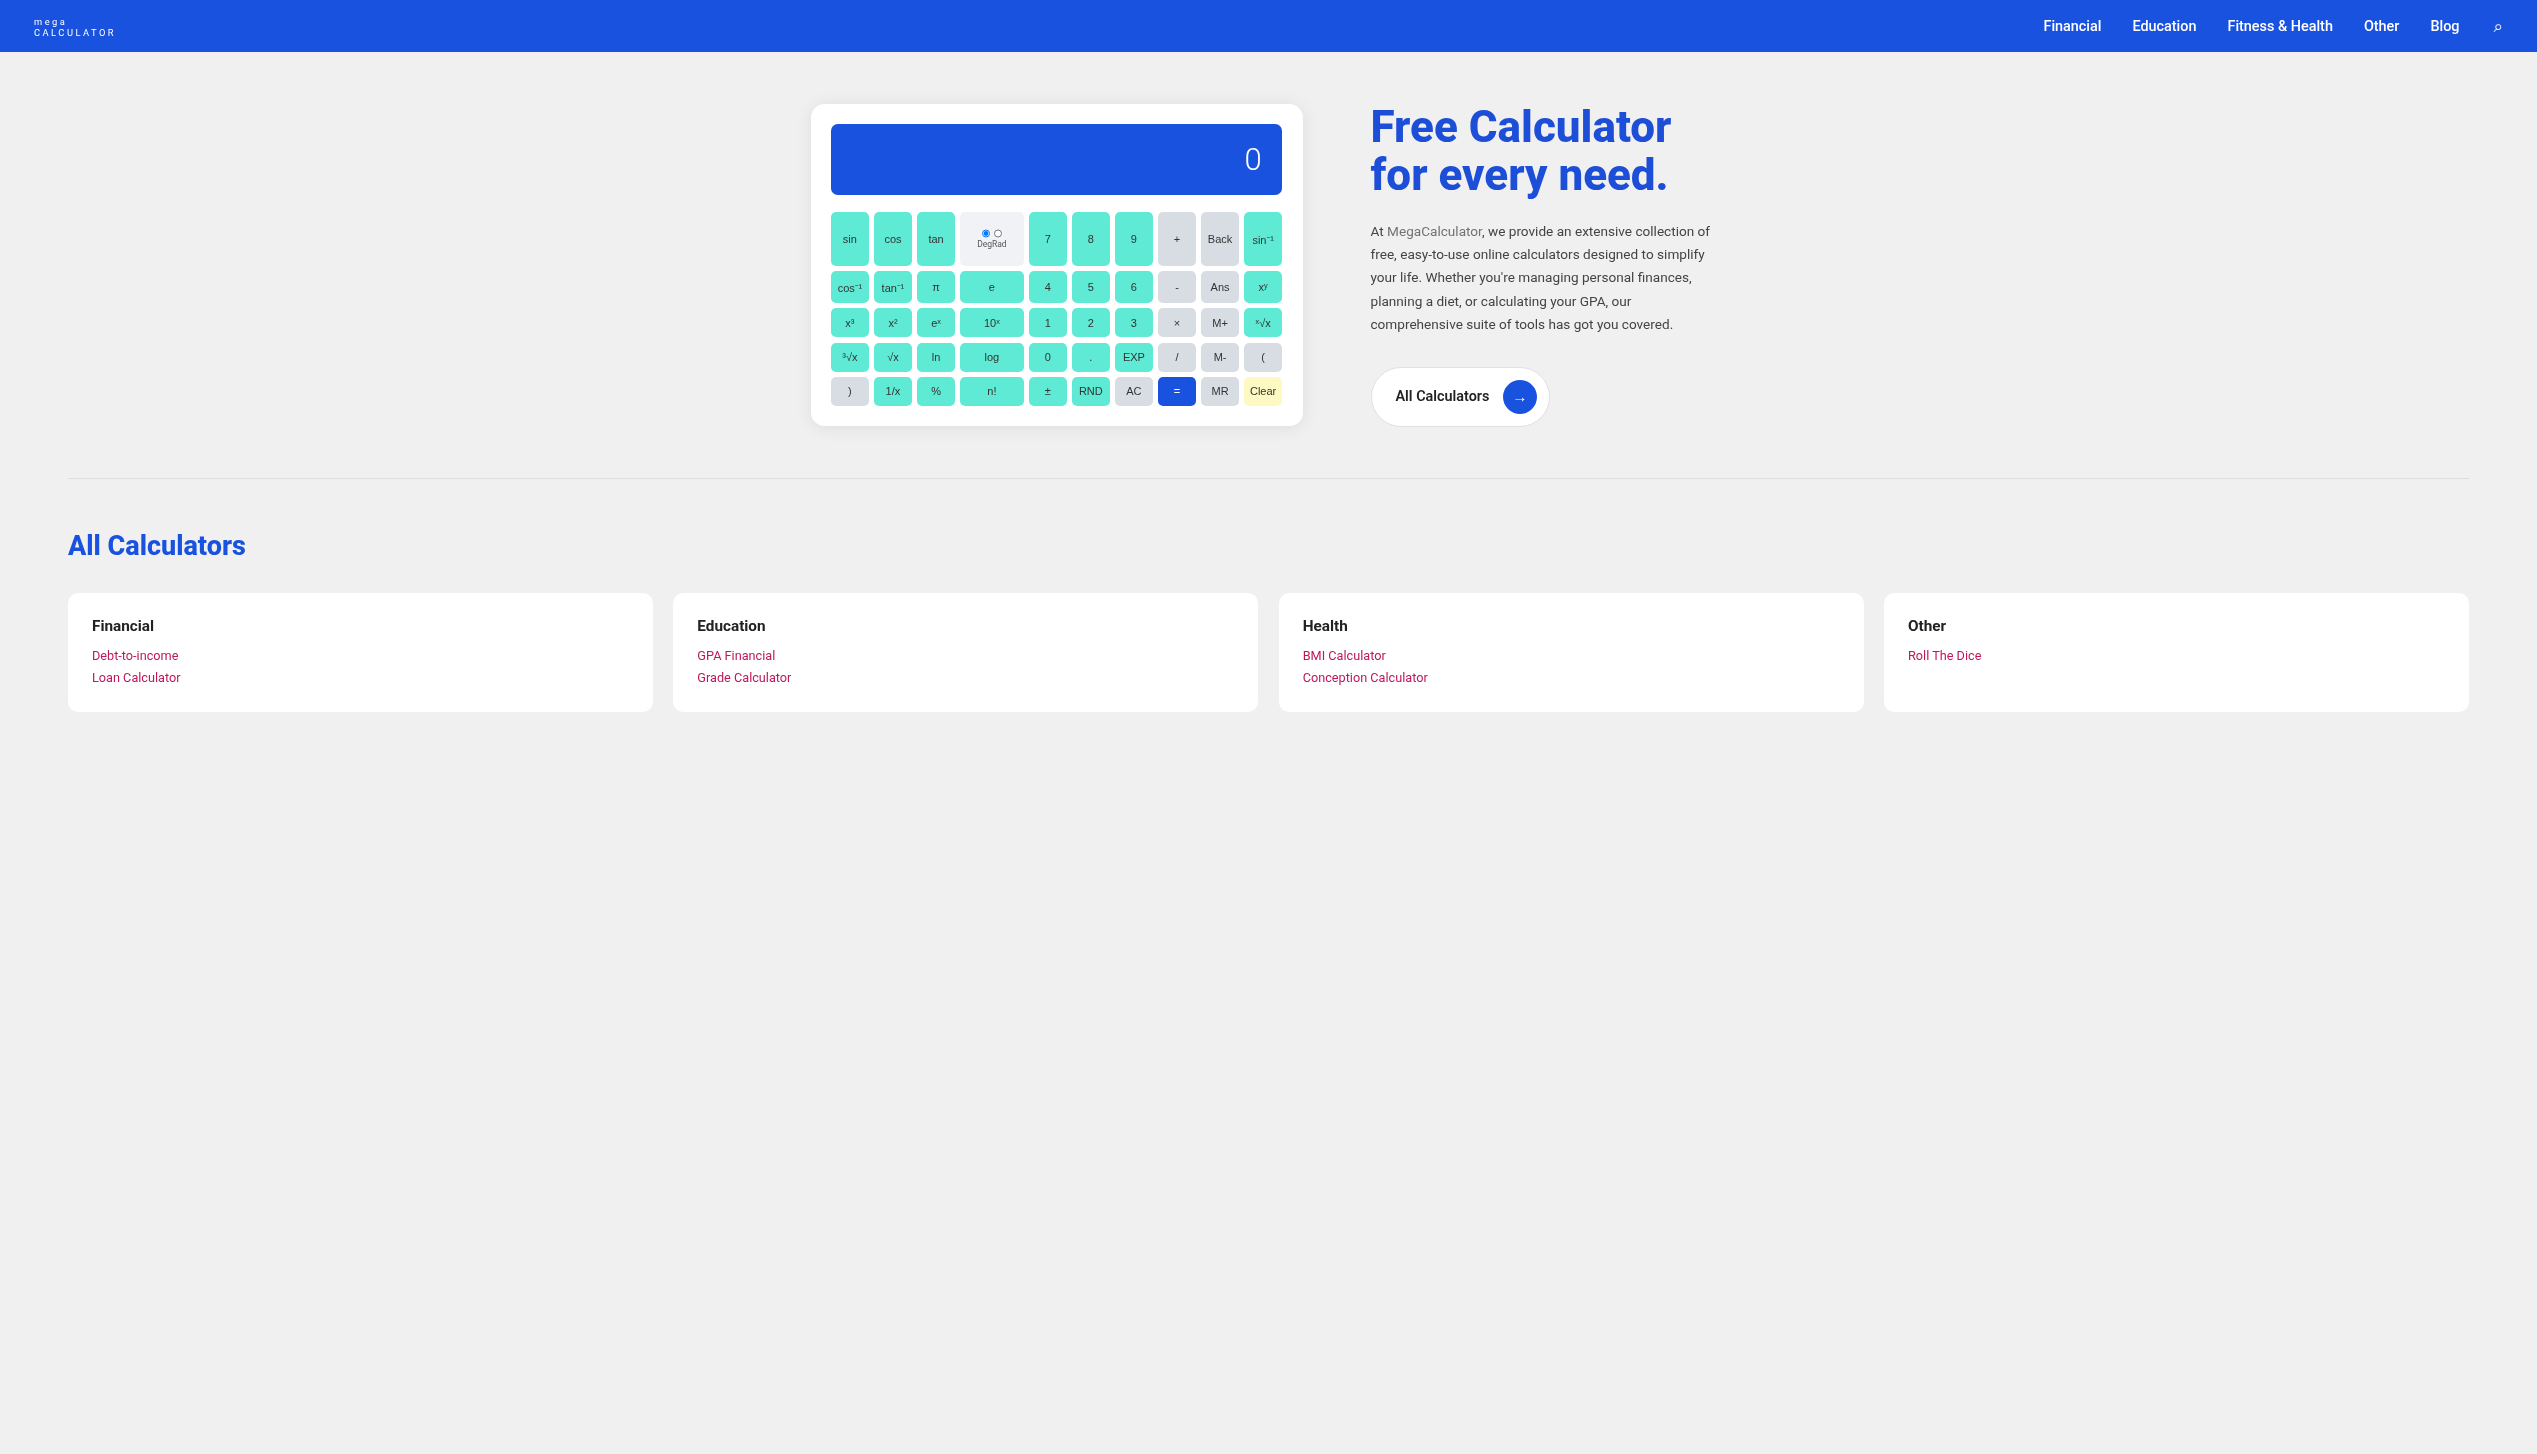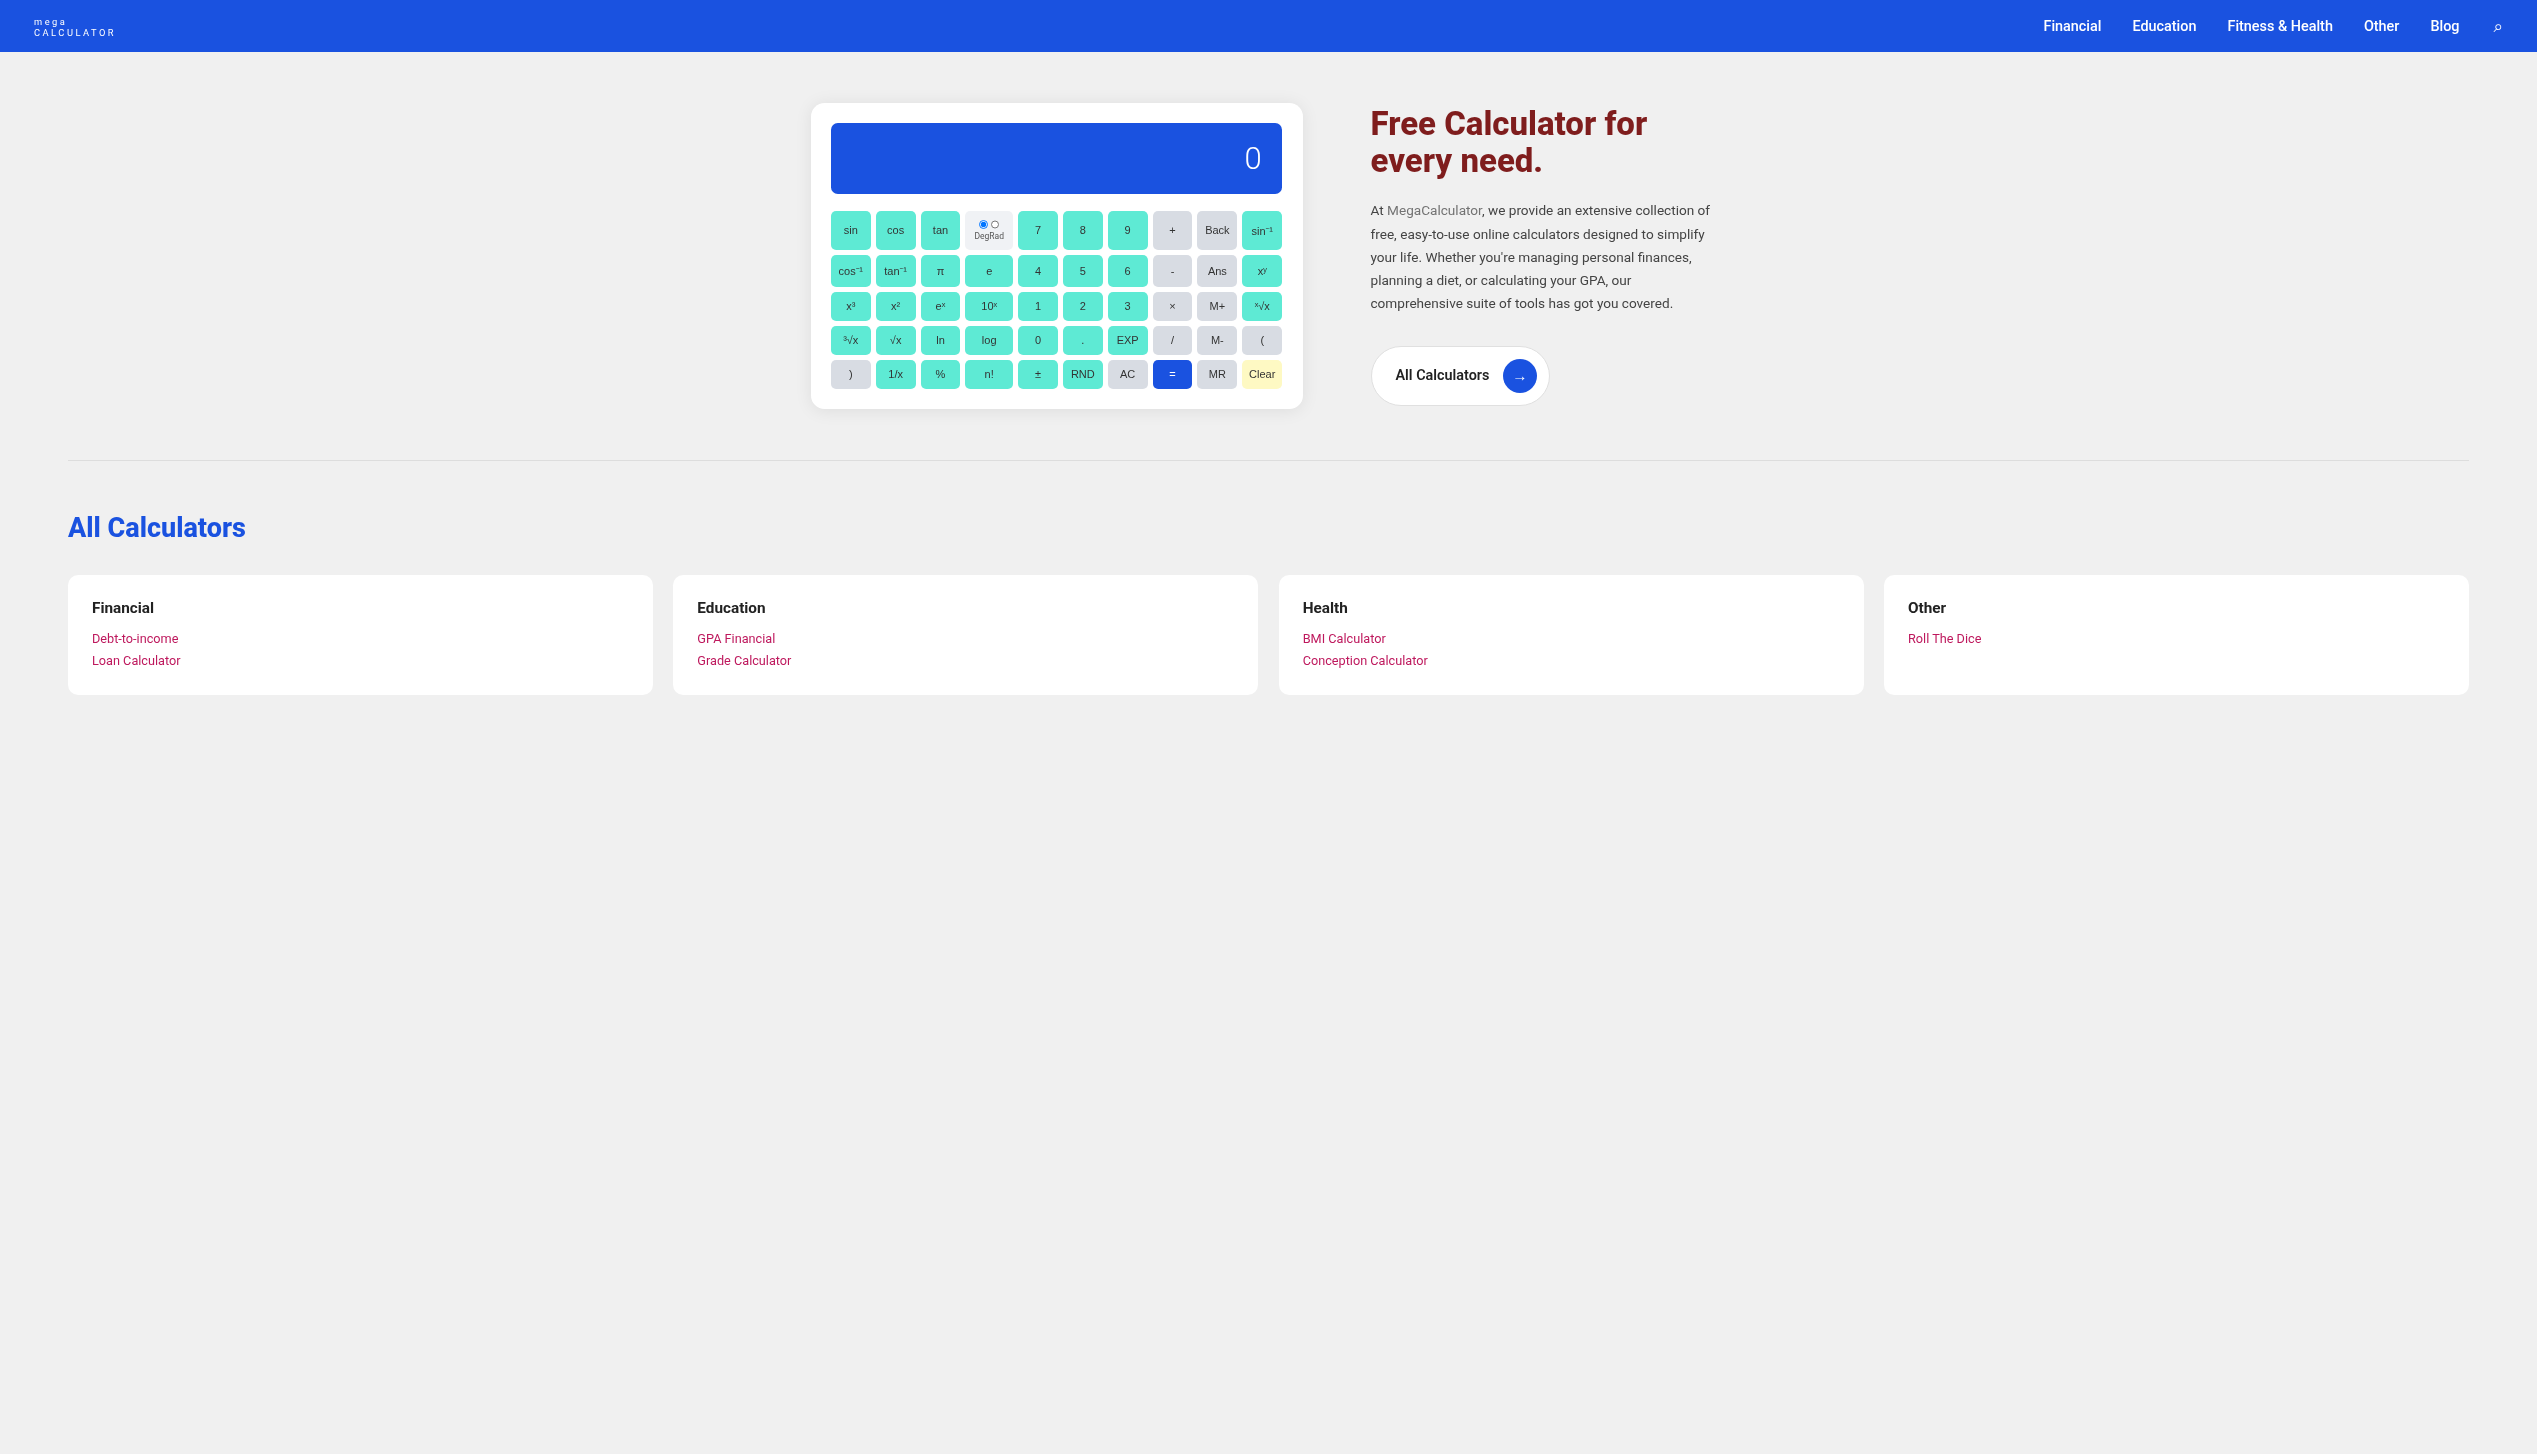--- a/index.html
+++ b/index.html
@@ -95,40 +95,40 @@
     .calc-btn.blue { background: #1a52e0; color: white; }
     .calc-btn.red-soft { background: #fef9c3; color: #333; }
     .calc-btn.gray { background: #d8dce3; }
     .deg-rad {
       display: flex;
       flex-direction: column;
       align-items: center;
       justify-content: center;
       background: #f0f2f5;
       border-radius: 5.1px;
-      padding: 9px;
+      padding: 17px;
       font-size: 9.3px;
       color: #555;
       gap: 1.7px;
     }
     .deg-rad .radios {
       display: flex;
       gap: 3.4px;
       align-items: center;
     }
     .deg-rad input { width: 8.5px; height: 8.5px; margin: 0; }
 
     
     .hero-text {
       max-width: 356px;
     }
     .hero-text h1 {
-      font-size: 33px;
+      font-size: 44px;
       font-weight: 800;
-      color: #7f1d1d;
+      color: #1d4ed8;
       line-height: 1.1;
       margin-bottom: 20.4px;
     }
     .hero-text p {
       font-size: 13.6px;
       color: #444;
       line-height: 1.7;
       margin-bottom: 31px;
     }
     .hero-text p a {

